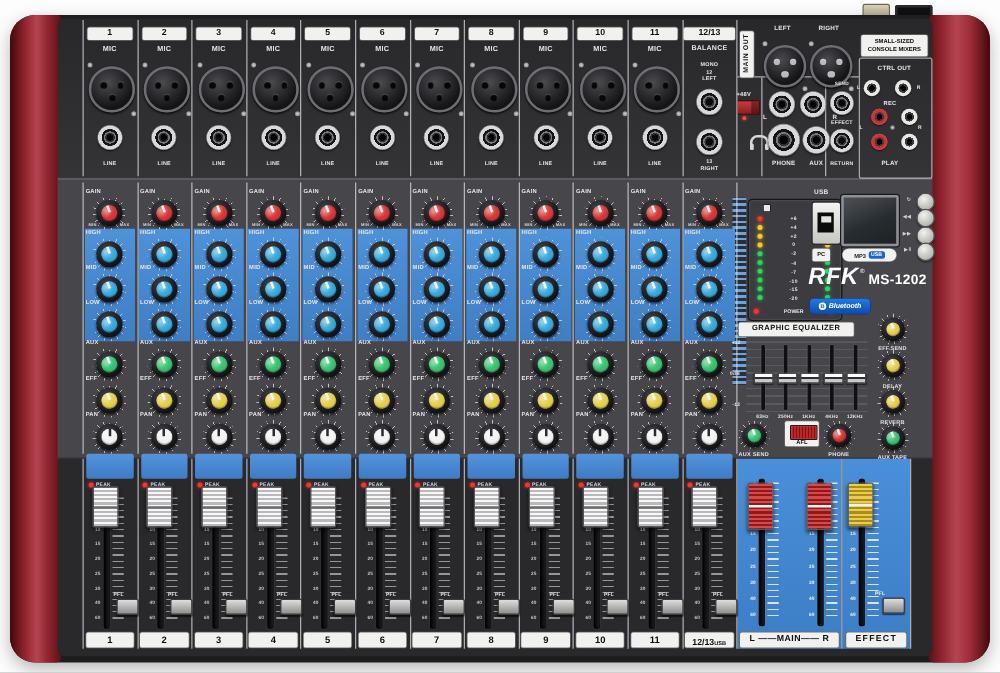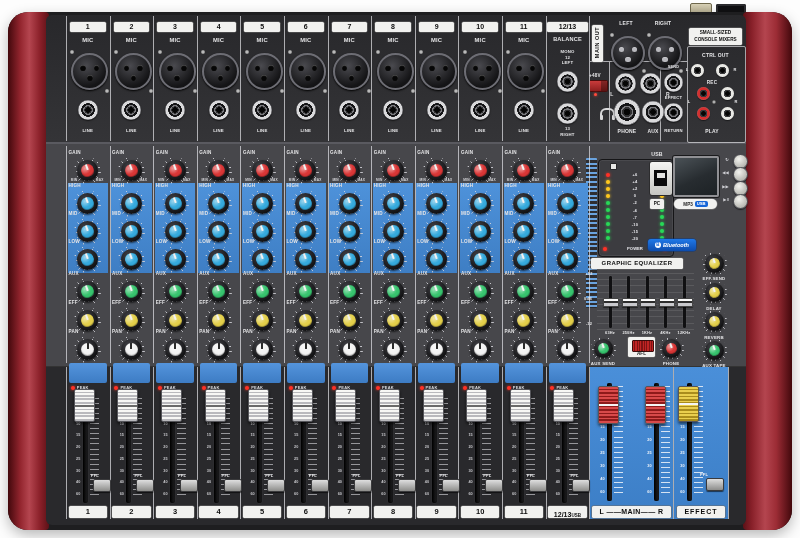--- a/index.html
+++ b/index.html
@@ -181,20 +181,25 @@
   <div class="abs" style="left:649px;top:161px;width:22px;height:33px;background:linear-gradient(#f4f4f2,#c6c6c2);border:1px solid #2c2c2e;border-radius:3px">
       <div class="abs" style="left:4px;top:8px;width:13px;height:16px;background:#0b0b0c"></div>
       <div class="abs" style="left:6.5px;top:10.5px;width:8px;height:5px;background:#e4e4e2"></div>
     </div>
   <div class="box" style="left:650px;top:199px;width:14px;height:10px;font-size:4.6px;line-height:10px">PC</div>
   <div class="abs" style="left:673px;top:156px;width:42px;height:37px;background:linear-gradient(155deg,#4b5257,#272c30 55%,#1d2225);border:2px solid #909094;border-radius:2px;box-shadow:0 0 0 1px #1a1a1c"></div>
   <div class="abs" style="left:674px;top:199px;width:43px;height:10px;background:#f2f2f0;border-radius:5px;display:flex;align-items:center;justify-content:center;gap:2px;box-shadow:0 0 0 .5px #888">
       <span style="font-size:4.6px;font-weight:bold;color:#222">MP3</span>
       <span style="font-size:4.2px;font-weight:bold;color:#fff;background:#1565d8;padding:0 2px;border-radius:2px;line-height:6px">USB</span>
     </div>
+  <div class="abs" style="left:642px;top:206px;width:104px;height:24px;display:flex;align-items:flex-end;justify-content:center;color:#fff">
+    <span style="font-size:19px;font-style:italic;font-weight:900;letter-spacing:.5px;line-height:.9">RFK</span>
+    <span style="font-size:5px;margin:0 3px 10px 1px">®</span>
+    <span style="font-size:11px;font-weight:bold;letter-spacing:.3px">MS-1202</span>
+  </div>
   <div class="abs" style="left:648px;top:239px;width:48px;height:12px;border-radius:3px;background:linear-gradient(#2079e8,#0d4cad);display:flex;align-items:center;justify-content:center;gap:2px;box-shadow:0 0 0 .5px #0a3a85">
     <span style="width:6px;height:6px;border-radius:50%;background:#fff;color:#1565d8;font-size:4.5px;font-weight:bold;line-height:6px;text-align:center">B</span>
     <span style="font-size:5.6px;font-weight:bold;font-style:italic;color:#fff">Bluetooth</span>
   </div>
   <div class="box" style="left:591px;top:258px;width:92px;height:11px;font-size:6px;line-height:11px;letter-spacing:.4px">GRAPHIC EQUALIZER</div>
   <div class="abs" style="left:597px;top:273px;width:97px;height:57px;background:repeating-linear-gradient(180deg,rgba(255,255,255,.1) 0 1px,rgba(0,0,0,0) 1px 6.2px)"></div>
   <div class="t" style="left:583px;top:272px;width:12px;font-size:3.9px">+12</div>
   <div class="t" style="left:581px;top:297px;width:14px;font-size:3.9px">0dB</div>
   <div class="t" style="left:583px;top:322px;width:12px;font-size:3.9px">-12</div>
   <div class="box" style="left:628px;top:337px;width:27px;height:20px">

